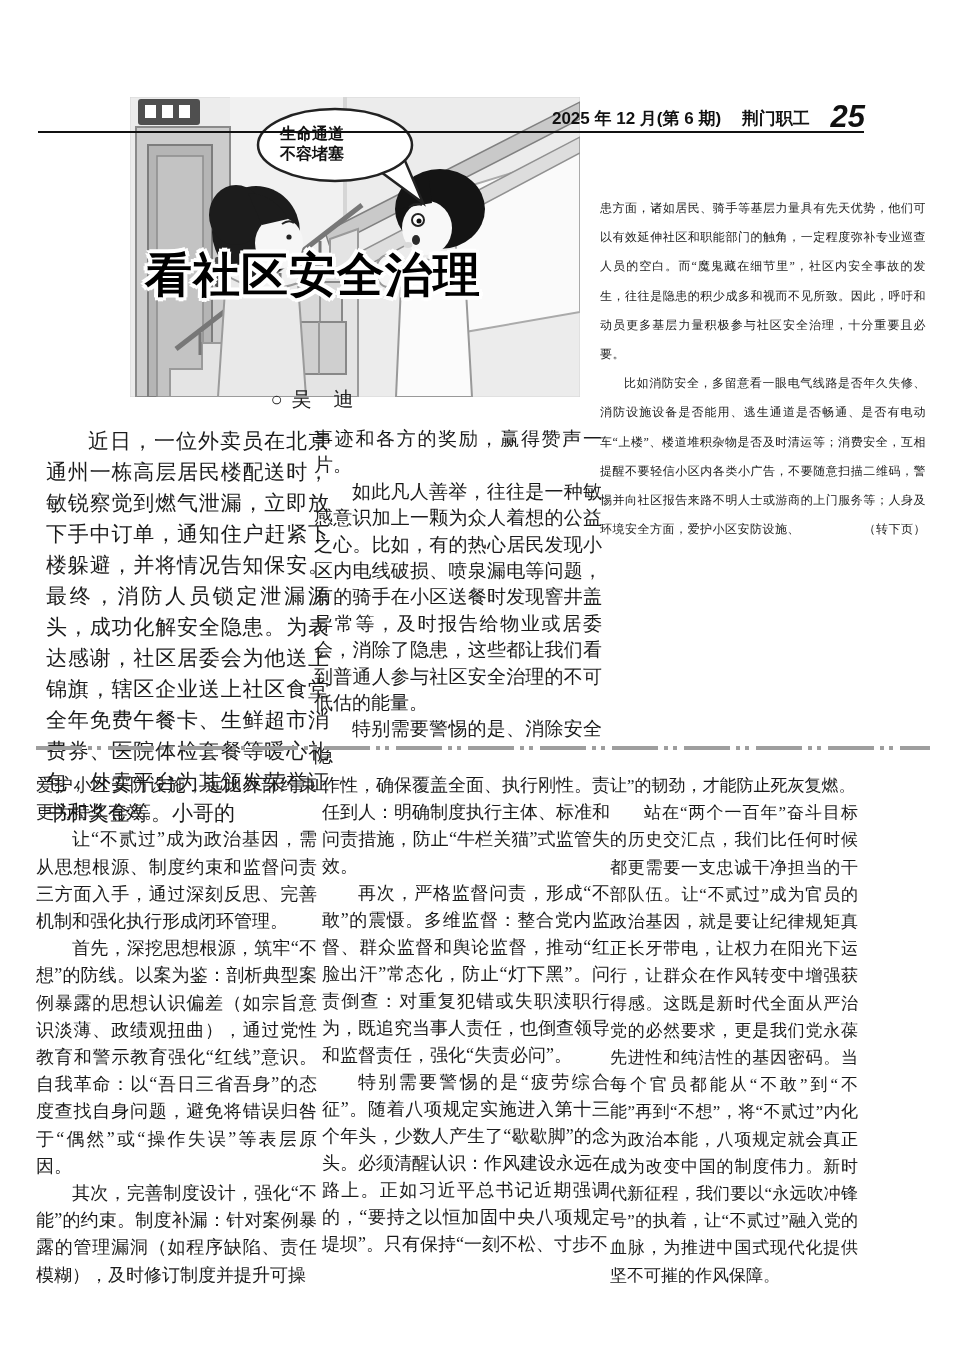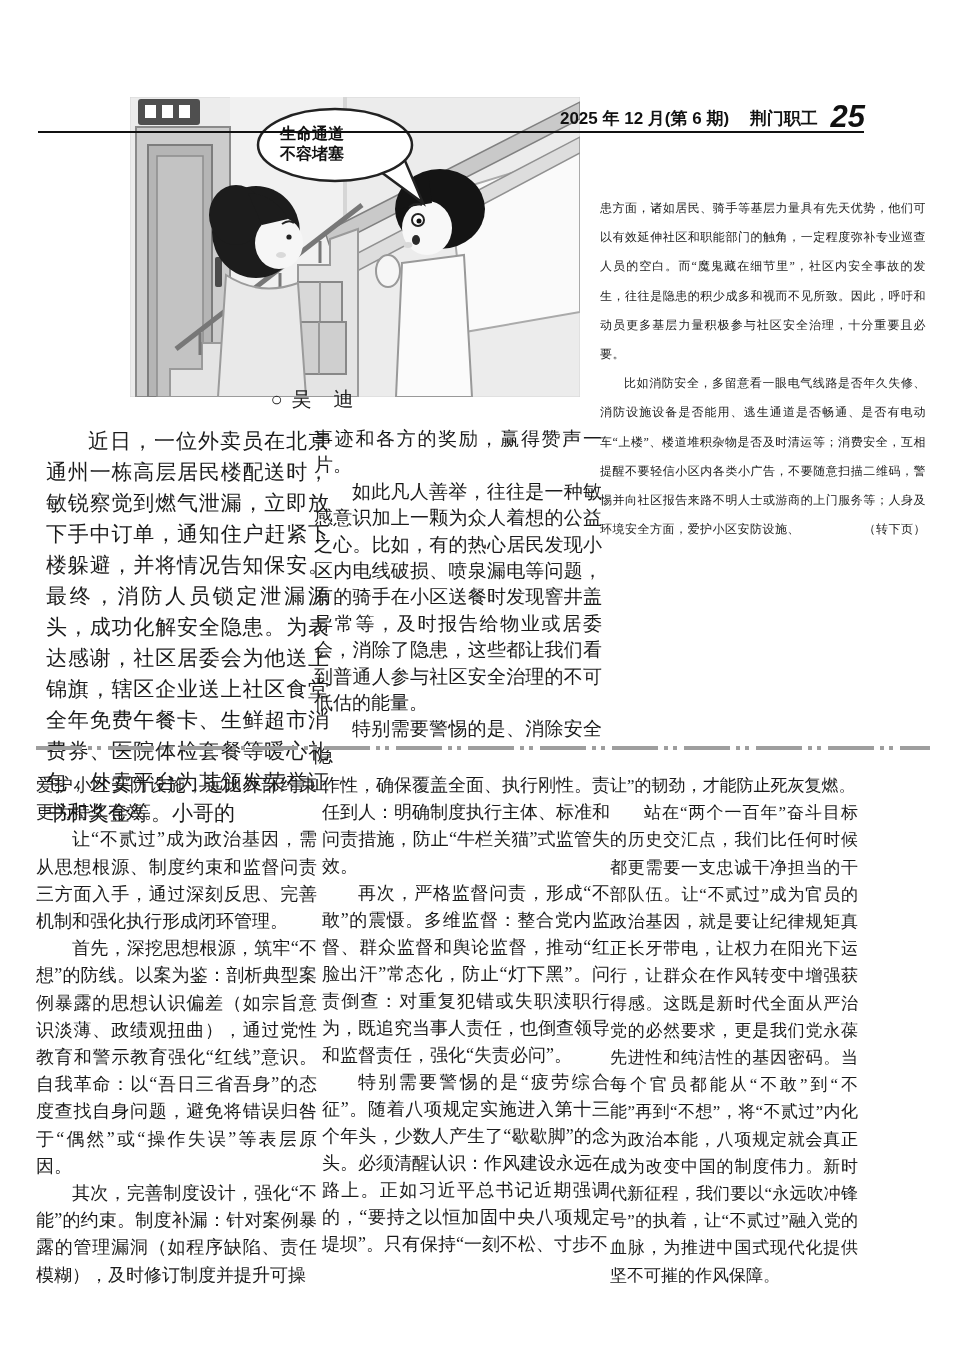--- a/index.html
+++ b/index.html
@@ -2,21 +2,21 @@
 <html><head>
 <meta charset="utf-8">
 <style>
   html,body{margin:0;padding:0;background:#e9e9e9;}
   #page{position:relative;width:960px;height:1357px;background:#ffffff;margin:0 auto;overflow:hidden;
         font-family:"Liberation Serif","DejaVu Serif",serif;color:#1b1b1b;}
   
   .hdr{position:absolute;top:96px;right:95px;z-index:4;white-space:nowrap;
        font-family:"Liberation Sans","DejaVu Sans",sans-serif;font-weight:bold;font-size:17px;color:#111;}
   .hdr .pub{margin-left:16px;}
-  .hdr .pagenum{display:inline-block;margin-left:8px;font-size:31px;font-style:italic;font-weight:600;
+  .hdr .pagenum{display:inline-block;margin-left:16px;font-size:31px;font-style:italic;font-weight:600;
        transform:translateY(3px);text-align:center;}
   .hdr-rule{position:absolute;left:38px;top:131px;width:826px;height:2px;background:#111;z-index:3;}
   
   .illo{position:absolute;left:130px;top:97px;width:450px;height:300px;z-index:1;}
   .bubble-text{position:absolute;left:280px;top:124px;width:112px;z-index:3;
        font-family:"Liberation Sans","DejaVu Sans",sans-serif;font-weight:bold;font-size:16px;
        line-height:20px;color:#111;}
   
   .title{position:absolute;left:30px;top:244px;width:566px;z-index:5;text-align:center;color:#000;
        font-family:"Liberation Sans","DejaVu Sans",sans-serif;font-weight:900;letter-spacing:1px;
@@ -117,20 +117,21 @@
       <ellipse cx="205" cy="48" rx="77" ry="36" fill="#ffffff" stroke="#222222" stroke-width="2.5"></ellipse>
     </g>
   </svg>
 
   <div class="bubble-text">
     <div>生命通道</div>
     <div>不容堵塞</div>
   </div>
 
   <div class="title">
+    <div>看社区安全治理</div>
   </div>
   <div class="author">
     <span>○</span>
     <span>吴</span><span class="sp"></span><span>迪</span>
   </div>
 
   <div class="col a1c1">
     <p class="ind">近日，一位外卖员在北京通州一栋高层居民楼配送时，敏锐察觉到燃气泄漏，立即放下手中订单，通知住户赶紧下楼躲避，并将情况告知保安。最终，消防人员锁定泄漏源头，成功化解安全隐患。为表达感谢，社区居委会为他送上锦旗，辖区企业送上社区食堂全年免费午餐卡、生鲜超市消费券、医院体检套餐等暖心礼包，外卖平台为其颁发荣誉证书和奖金等。小哥的</p>
   </div>
   <div class="col a1c2">

